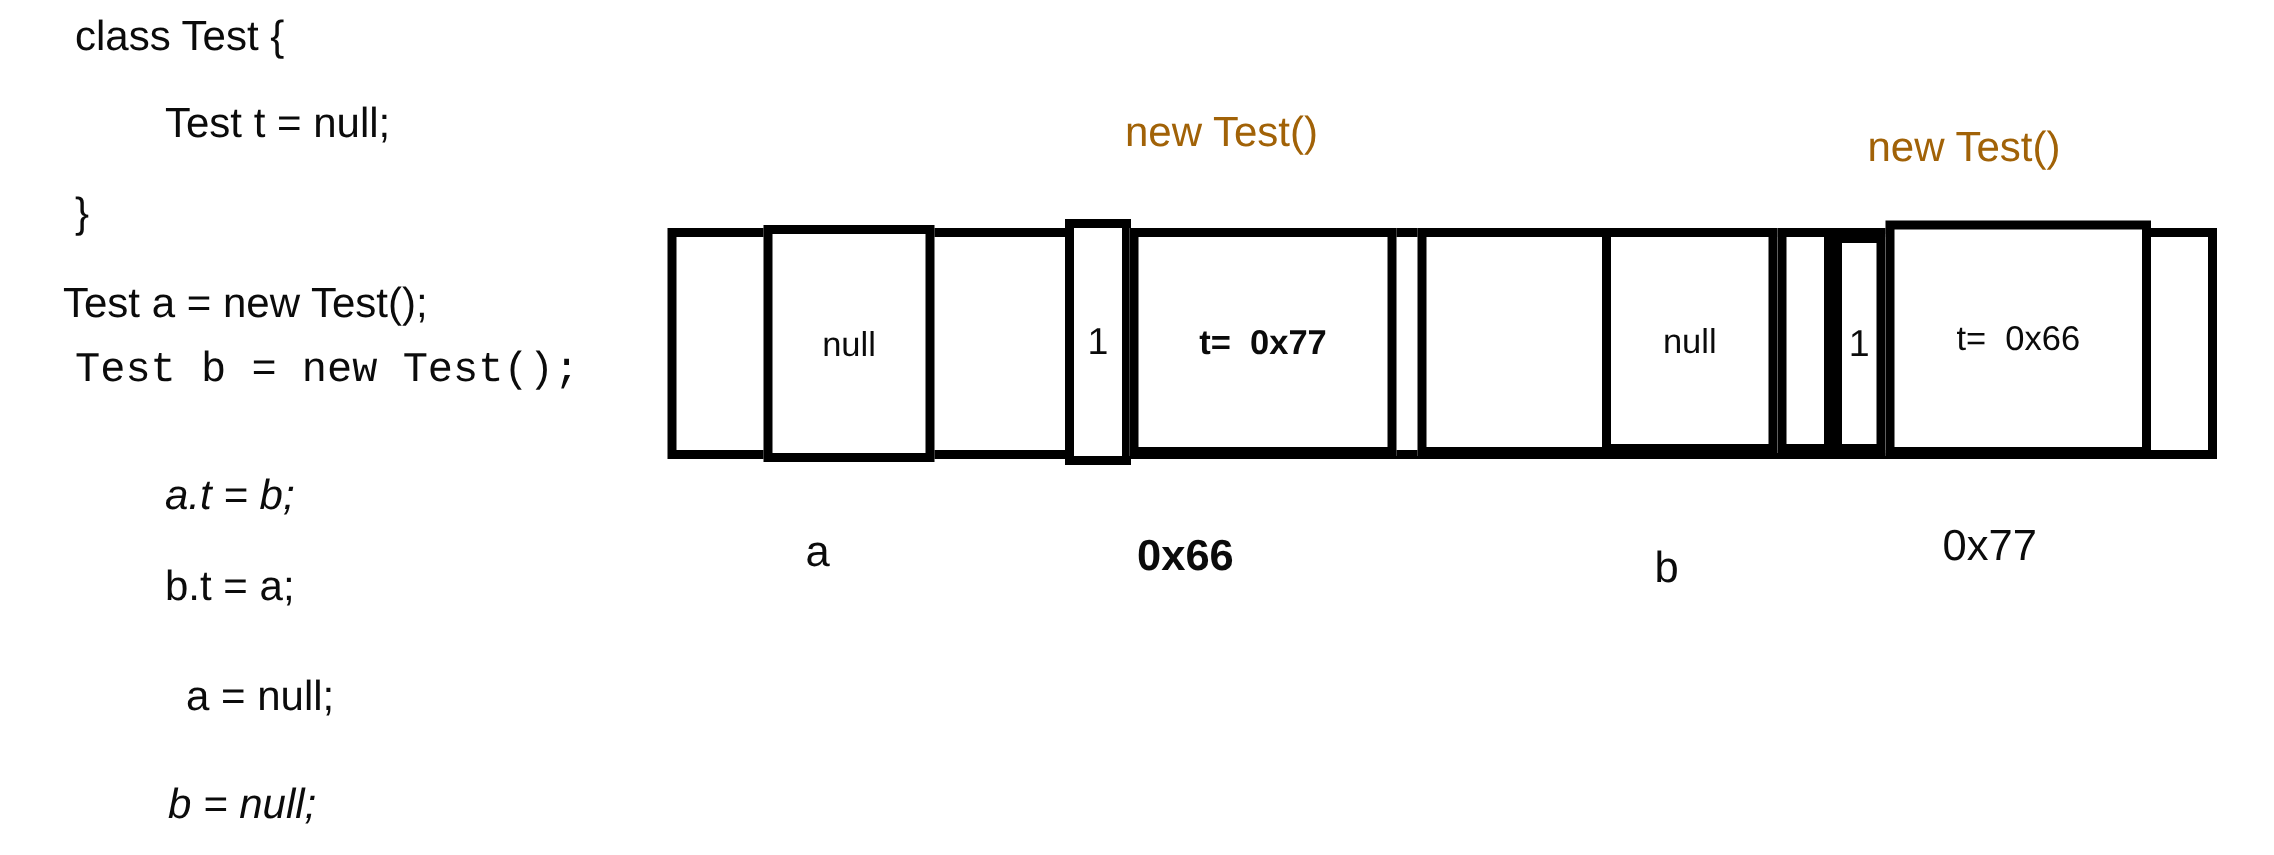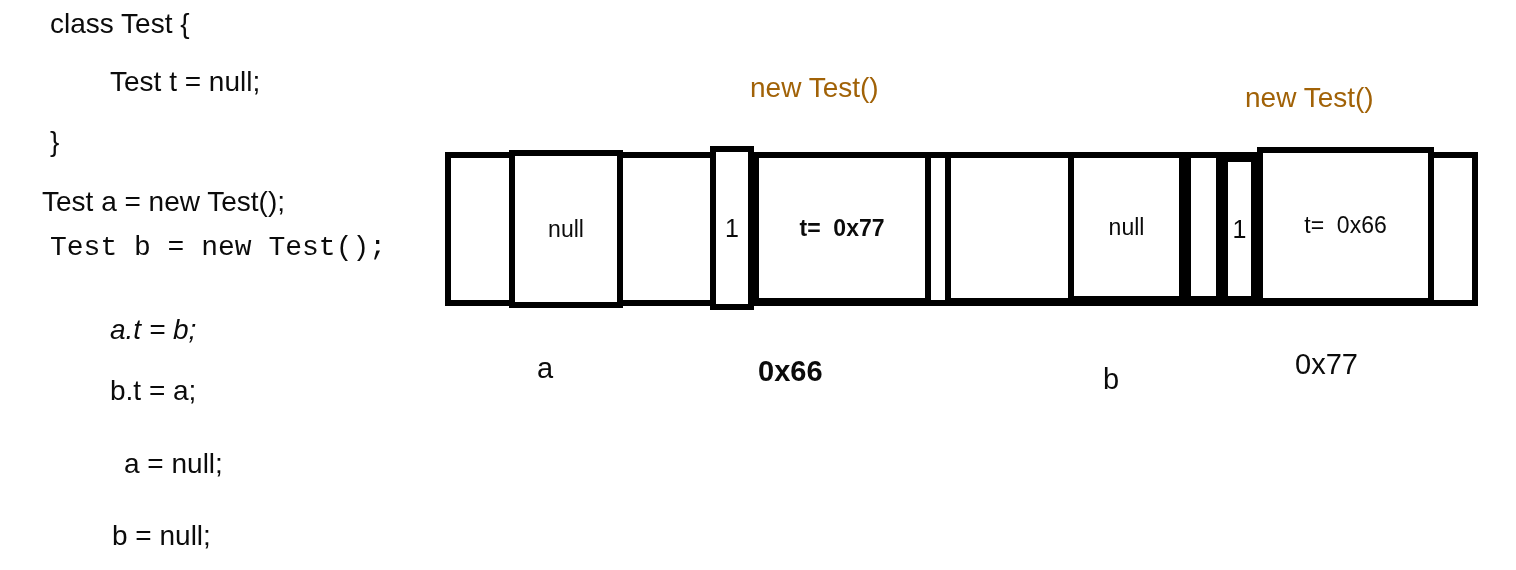--- a/index.html
+++ b/index.html
@@ -54,21 +54,21 @@
 
   <div>
     <div class="code-line" style="left:50px;  top:8px;">class Test {</div>
     <div class="code-line" style="left:110px; top:66px;">Test t = null;</div>
     <div class="code-line" style="left:50px;  top:126px;">}</div>
     <div class="code-line" style="left:42px;  top:186px;">Test a = new Test();</div>
     <div class="code-line" style="left:50px;  top:232px;font-family:Liberation Mono, monospace;">Test b = new Test();</div>
     <div class="code-line" style="left:110px; top:314px;font-style:italic;">a.t = b;</div>
     <div class="code-line" style="left:110px; top:375px;">b.t = a;</div>
     <div class="code-line" style="left:112px; top:448px;margin-left:12px;">a = null;</div>
-    <div class="code-line" style="left:112px; top:520px;">b = null;</div>
+    <div class="code-line" style="left:112px; top:520px;font-style:italic;">b = null;</div>
   </div>
 
   <div class="heap-label" style="left:750px;  top:72px;">new Test()</div>
   <div class="heap-label" style="left:1245px; top:82px;">new Test()</div>
 
   <div>
 
     <div class="mem-box outer" style="left:445px; top:152px; width:1033px; height:154px;"></div>
 
     <div class="mem-box" style="left:509px; top:150px; width:114px; height:158px;">

